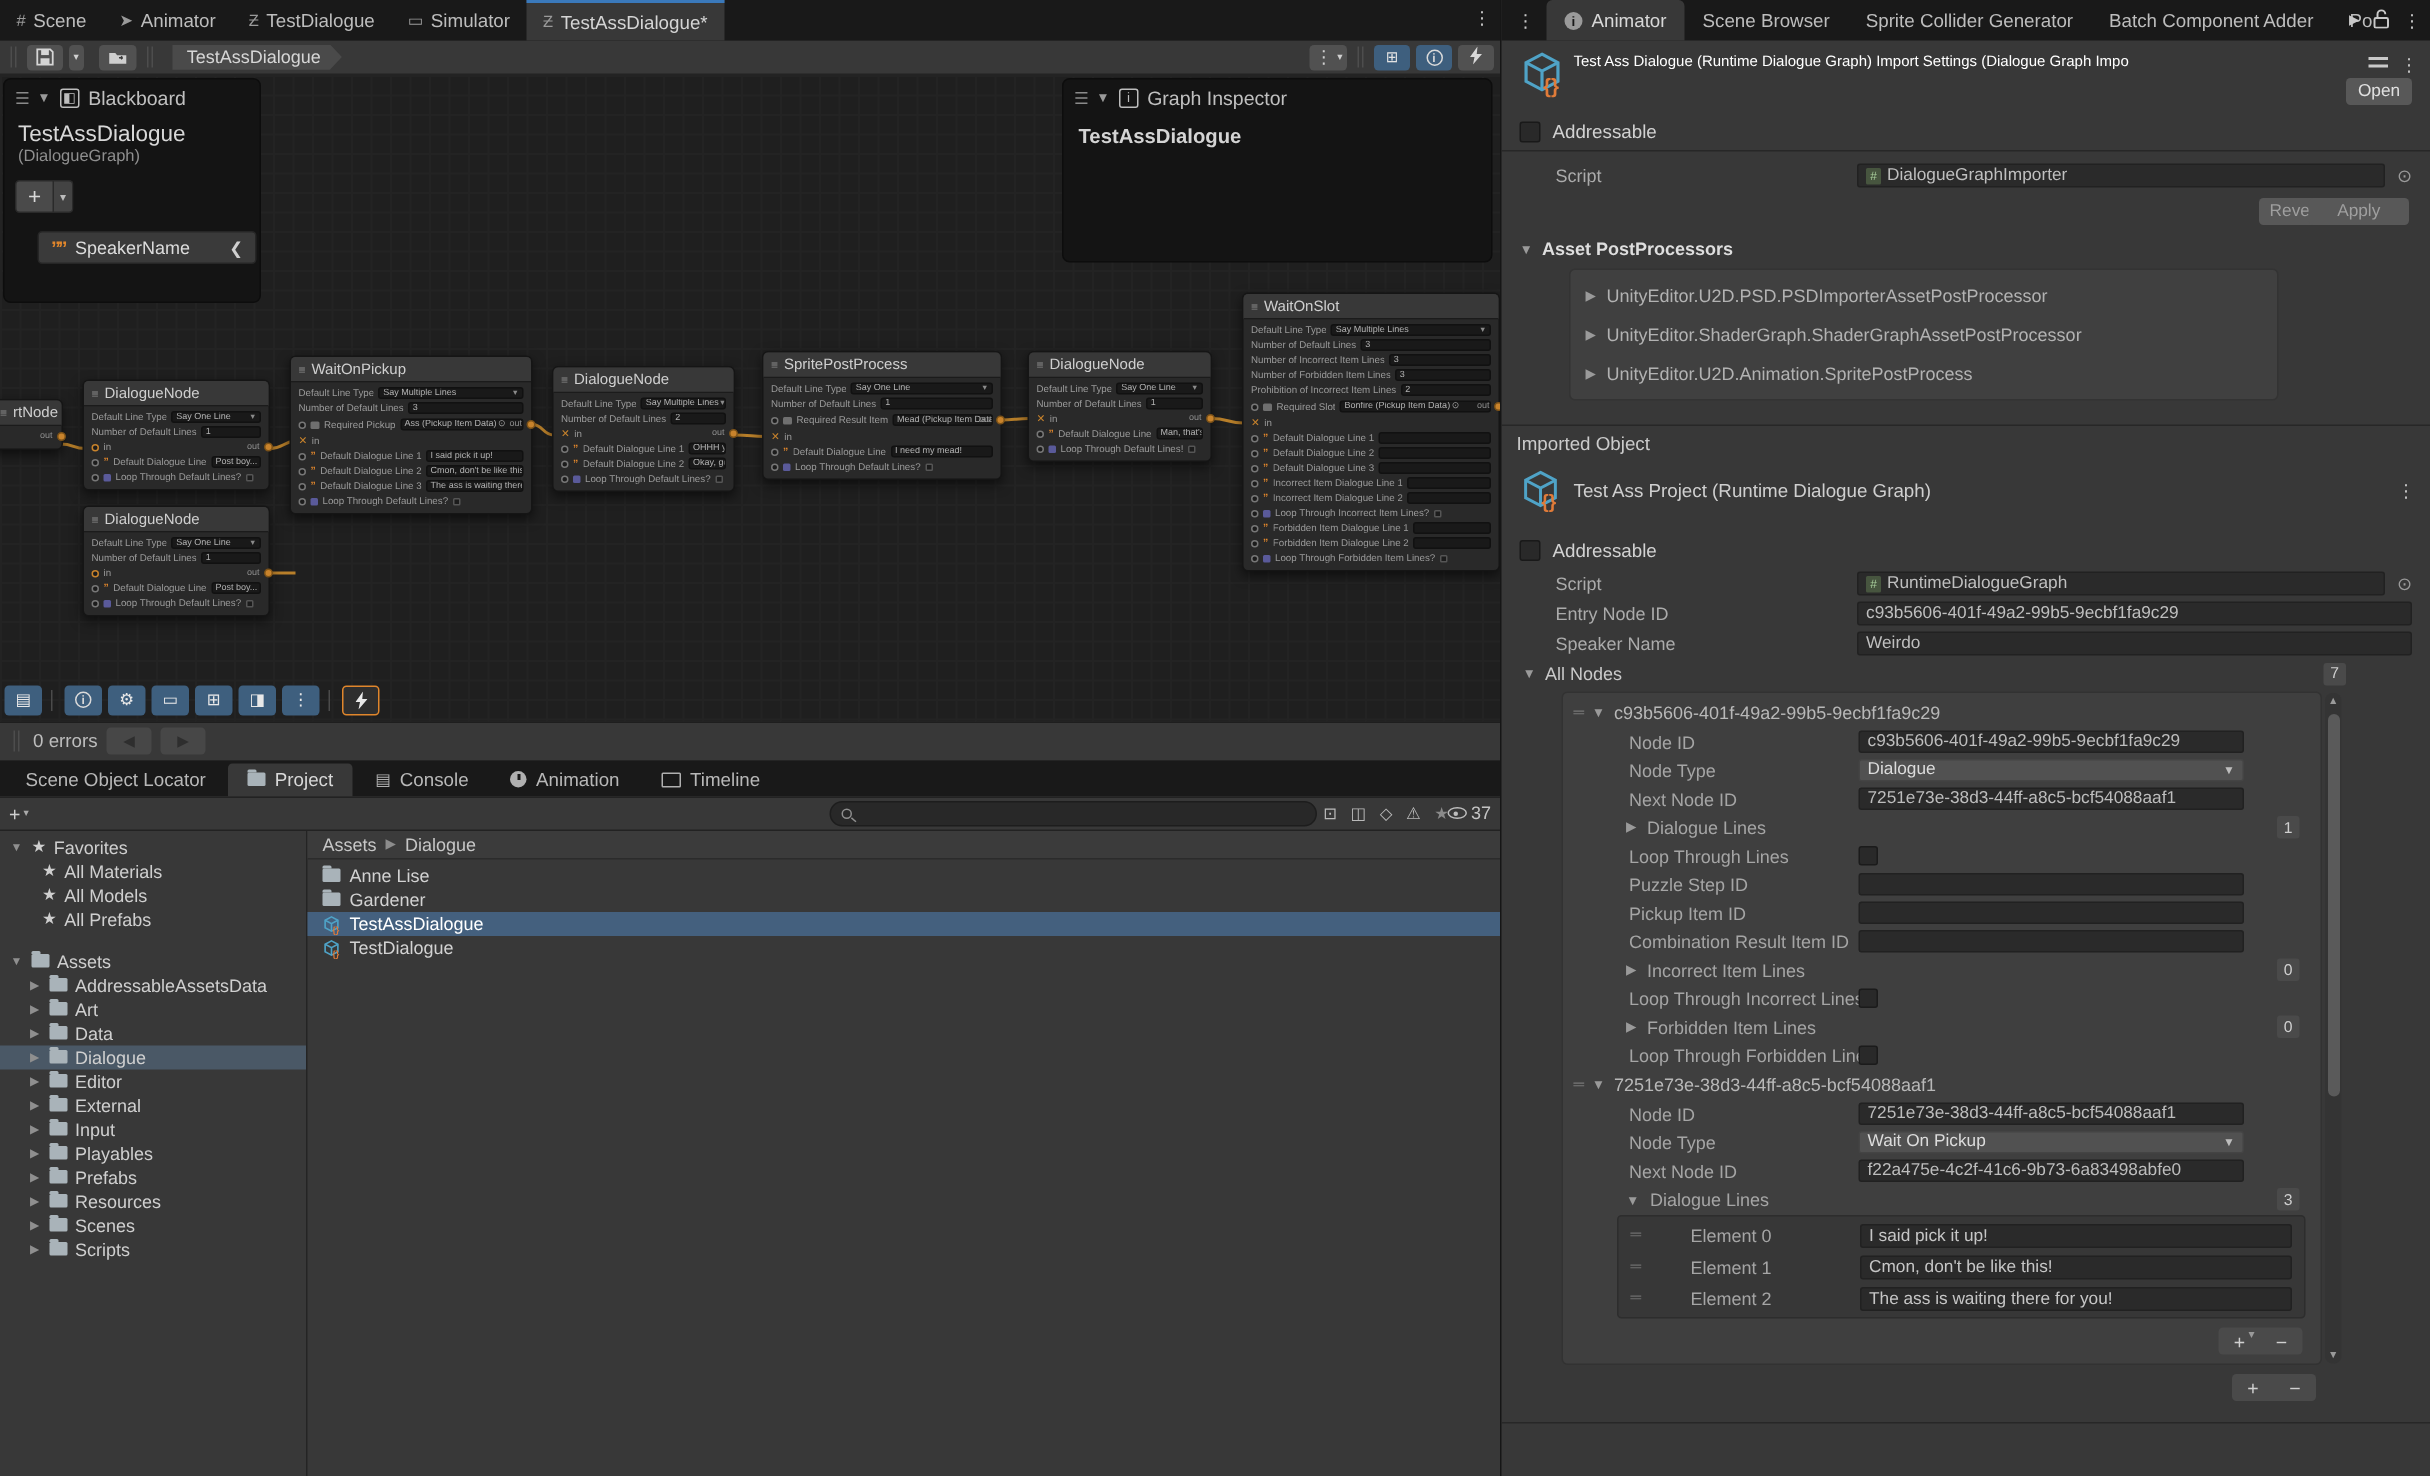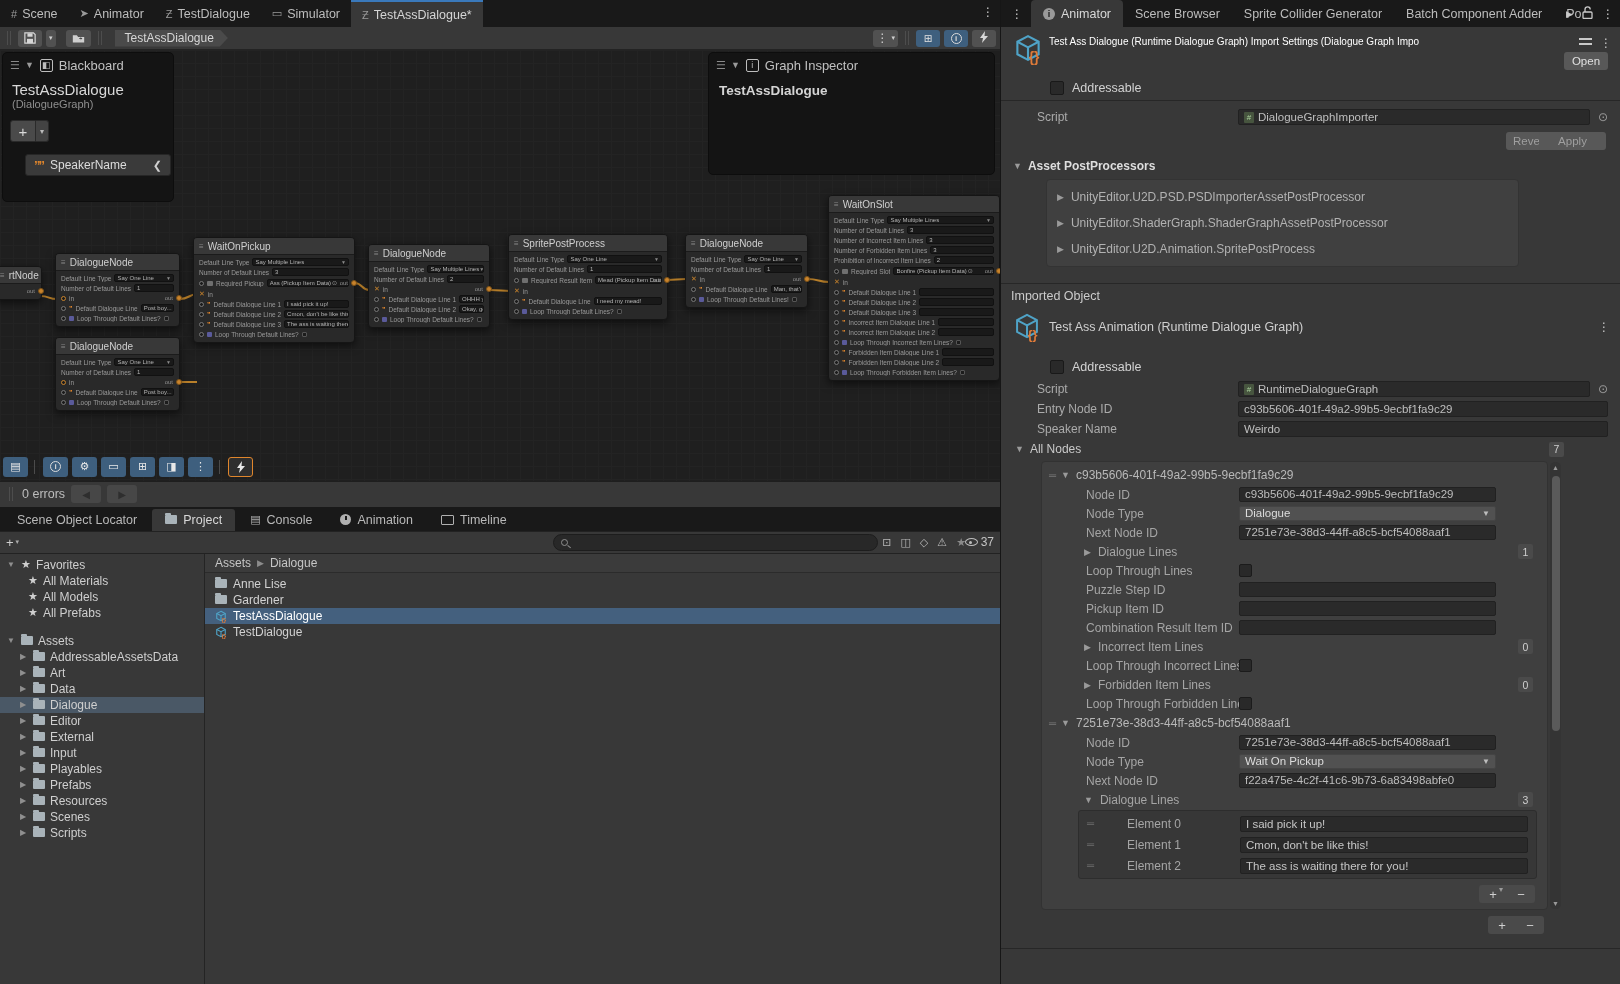--- a/index.html
+++ b/index.html
@@ -121,21 +121,21 @@
   .itab.active { background:#383838; border-radius:4px 4px 0 0; color:#d8d8d8; }
   .itab .info-dot { width:12px; height:12px; border-radius:50%; background:#9a9a9a; color:#191919; font-size:9px; font-weight:bold; display:flex; align-items:center; justify-content:center; }
   .itabs-right { position:absolute; right:6px; top:0; height:100%; display:flex; align-items:center; gap:9px; color:#c9c9c9; }
   .ins-header { position:relative; height:48px; }
   .ins-title { position:absolute; left:48px; top:9px; right:44px; color:#ffffff; font-size:10px; white-space:nowrap; overflow:hidden; }
   .hdr-icons { position:absolute; right:8px; top:9px; display:flex; gap:8px; color:#c9c9c9; }
   .sliders { width:13px; height:11px; position:relative; }
   .sliders::before, .sliders::after { content:""; position:absolute; left:0; right:0; height:1.6px; background:#c9c9c9; }
   .sliders::before { top:2px; } .sliders::after { top:7px; }
   .openbtn { position:absolute; right:12px; top:25px; width:44px; height:18px; background:#585858; border-radius:3px; color:#e0e0e0; font-size:11.5px; display:flex; align-items:center; justify-content:center; }
-  .addr-row { height:25px; display:flex; align-items:center; gap:8px; padding-left:12px; color:#d2d2d2; font-size:12.5px;margin-left:37px; }
+  .addr-row { height:25px; display:flex; align-items:center; gap:8px; padding-left:12px; color:#d2d2d2; font-size:12.5px; }
   .chk { width:14px; height:14px; background:#292929; border:1px solid #191919; border-radius:2px; }
   .hr { height:1px; background:#272727; }
   .frow { height:20px; display:flex; align-items:center; position:relative; }
   .flabel { position:absolute; left:36px; color:#aFaFaF; font-size:12px; color:#ababab; }
   .ffield { position:absolute; left:237px; right:30px; height:16px; background:#2a2a2a; border:1px solid #212121; border-radius:2px; color:#bfbfbf; font-size:11.5px; line-height:14px; padding:0 5px; white-space:nowrap; overflow:hidden; display:flex; align-items:center; gap:4px; }
   .ffield.plain { right:12px; }
   .scripticon { width:10px; height:11px; background:#47553f; border-radius:1px; color:#a9cf9c; font-size:8px; line-height:11px; text-align:center; flex:0 0 auto; }
   .otarget { position:absolute; right:12px; top:3px; color:#9a9a9a; font-size:12px; }
   .btnrow { height:28px; position:relative; }
   .gbtn { position:absolute; top:5px; height:18px; background:#585858; border-radius:3px; color:#9f9f9f; font-size:11.5px; display:flex; align-items:center; justify-content:center; }
@@ -961,21 +961,21 @@
     <div class="implabel">Imported Object</div>
 
     <div class="objheader">
       <span class="cube-icon" style="position:absolute; left:12px; top:4px;">
         <svg width="28" height="28" viewBox="0 0 24 24" style="overflow:visible;">
             <path d="M12 2.5 20.5 7v10L12 21.5 3.5 17V7Z" fill="none" stroke="#4fa3c7" stroke-width="1.7"></path>
             <path d="M3.5 7 12 11.5 20.5 7M12 11.5V21.5" fill="none" stroke="#4fa3c7" stroke-width="1.7"></path>
             <text x="12.5" y="23" font-size="11" font-weight="bold" fill="#e07b39">{}</text>
           </svg>
       </span>
-      <span class="t">Test Ass Animation (Runtime Dialogue Graph)</span>
+      <span class="t">Test Ass Project (Runtime Dialogue Graph)</span>
       <span class="kb">⋮</span>
     </div>
 
     <div class="addr-row">
       <span class="chk"></span>
       <span>Addressable</span>
     </div>
 
     <div class="frow">
       <span class="flabel">Script</span>

